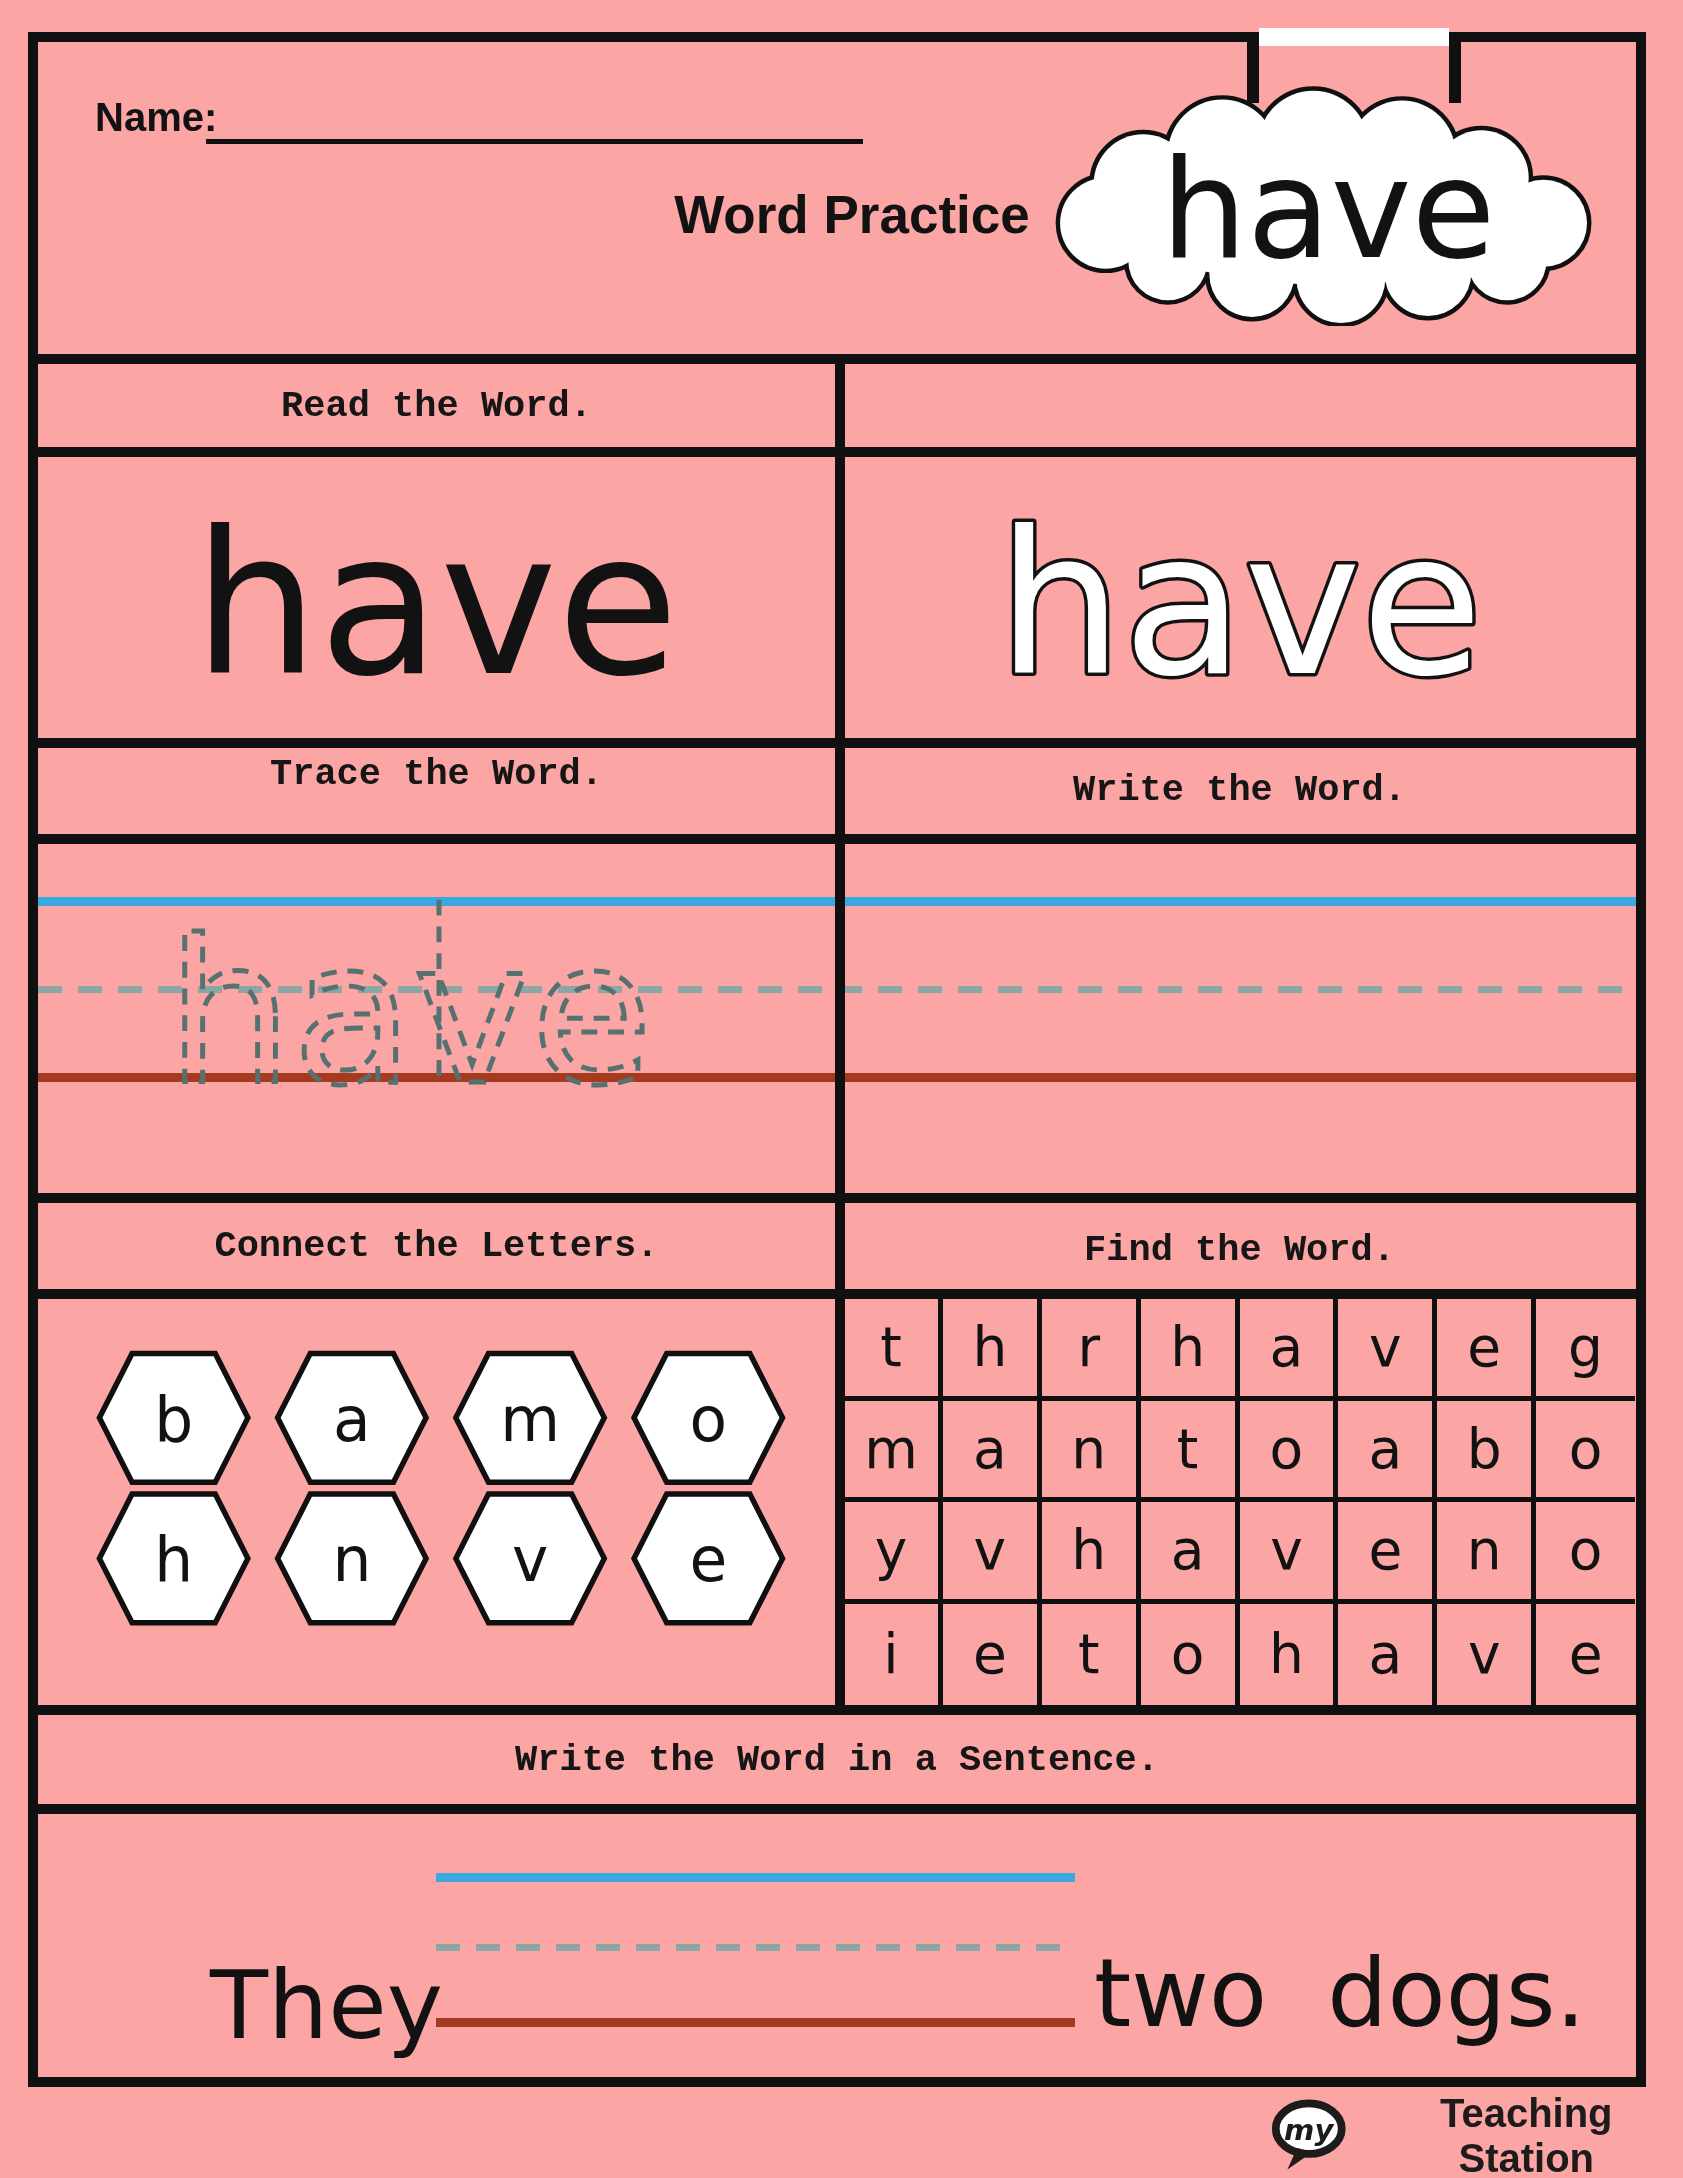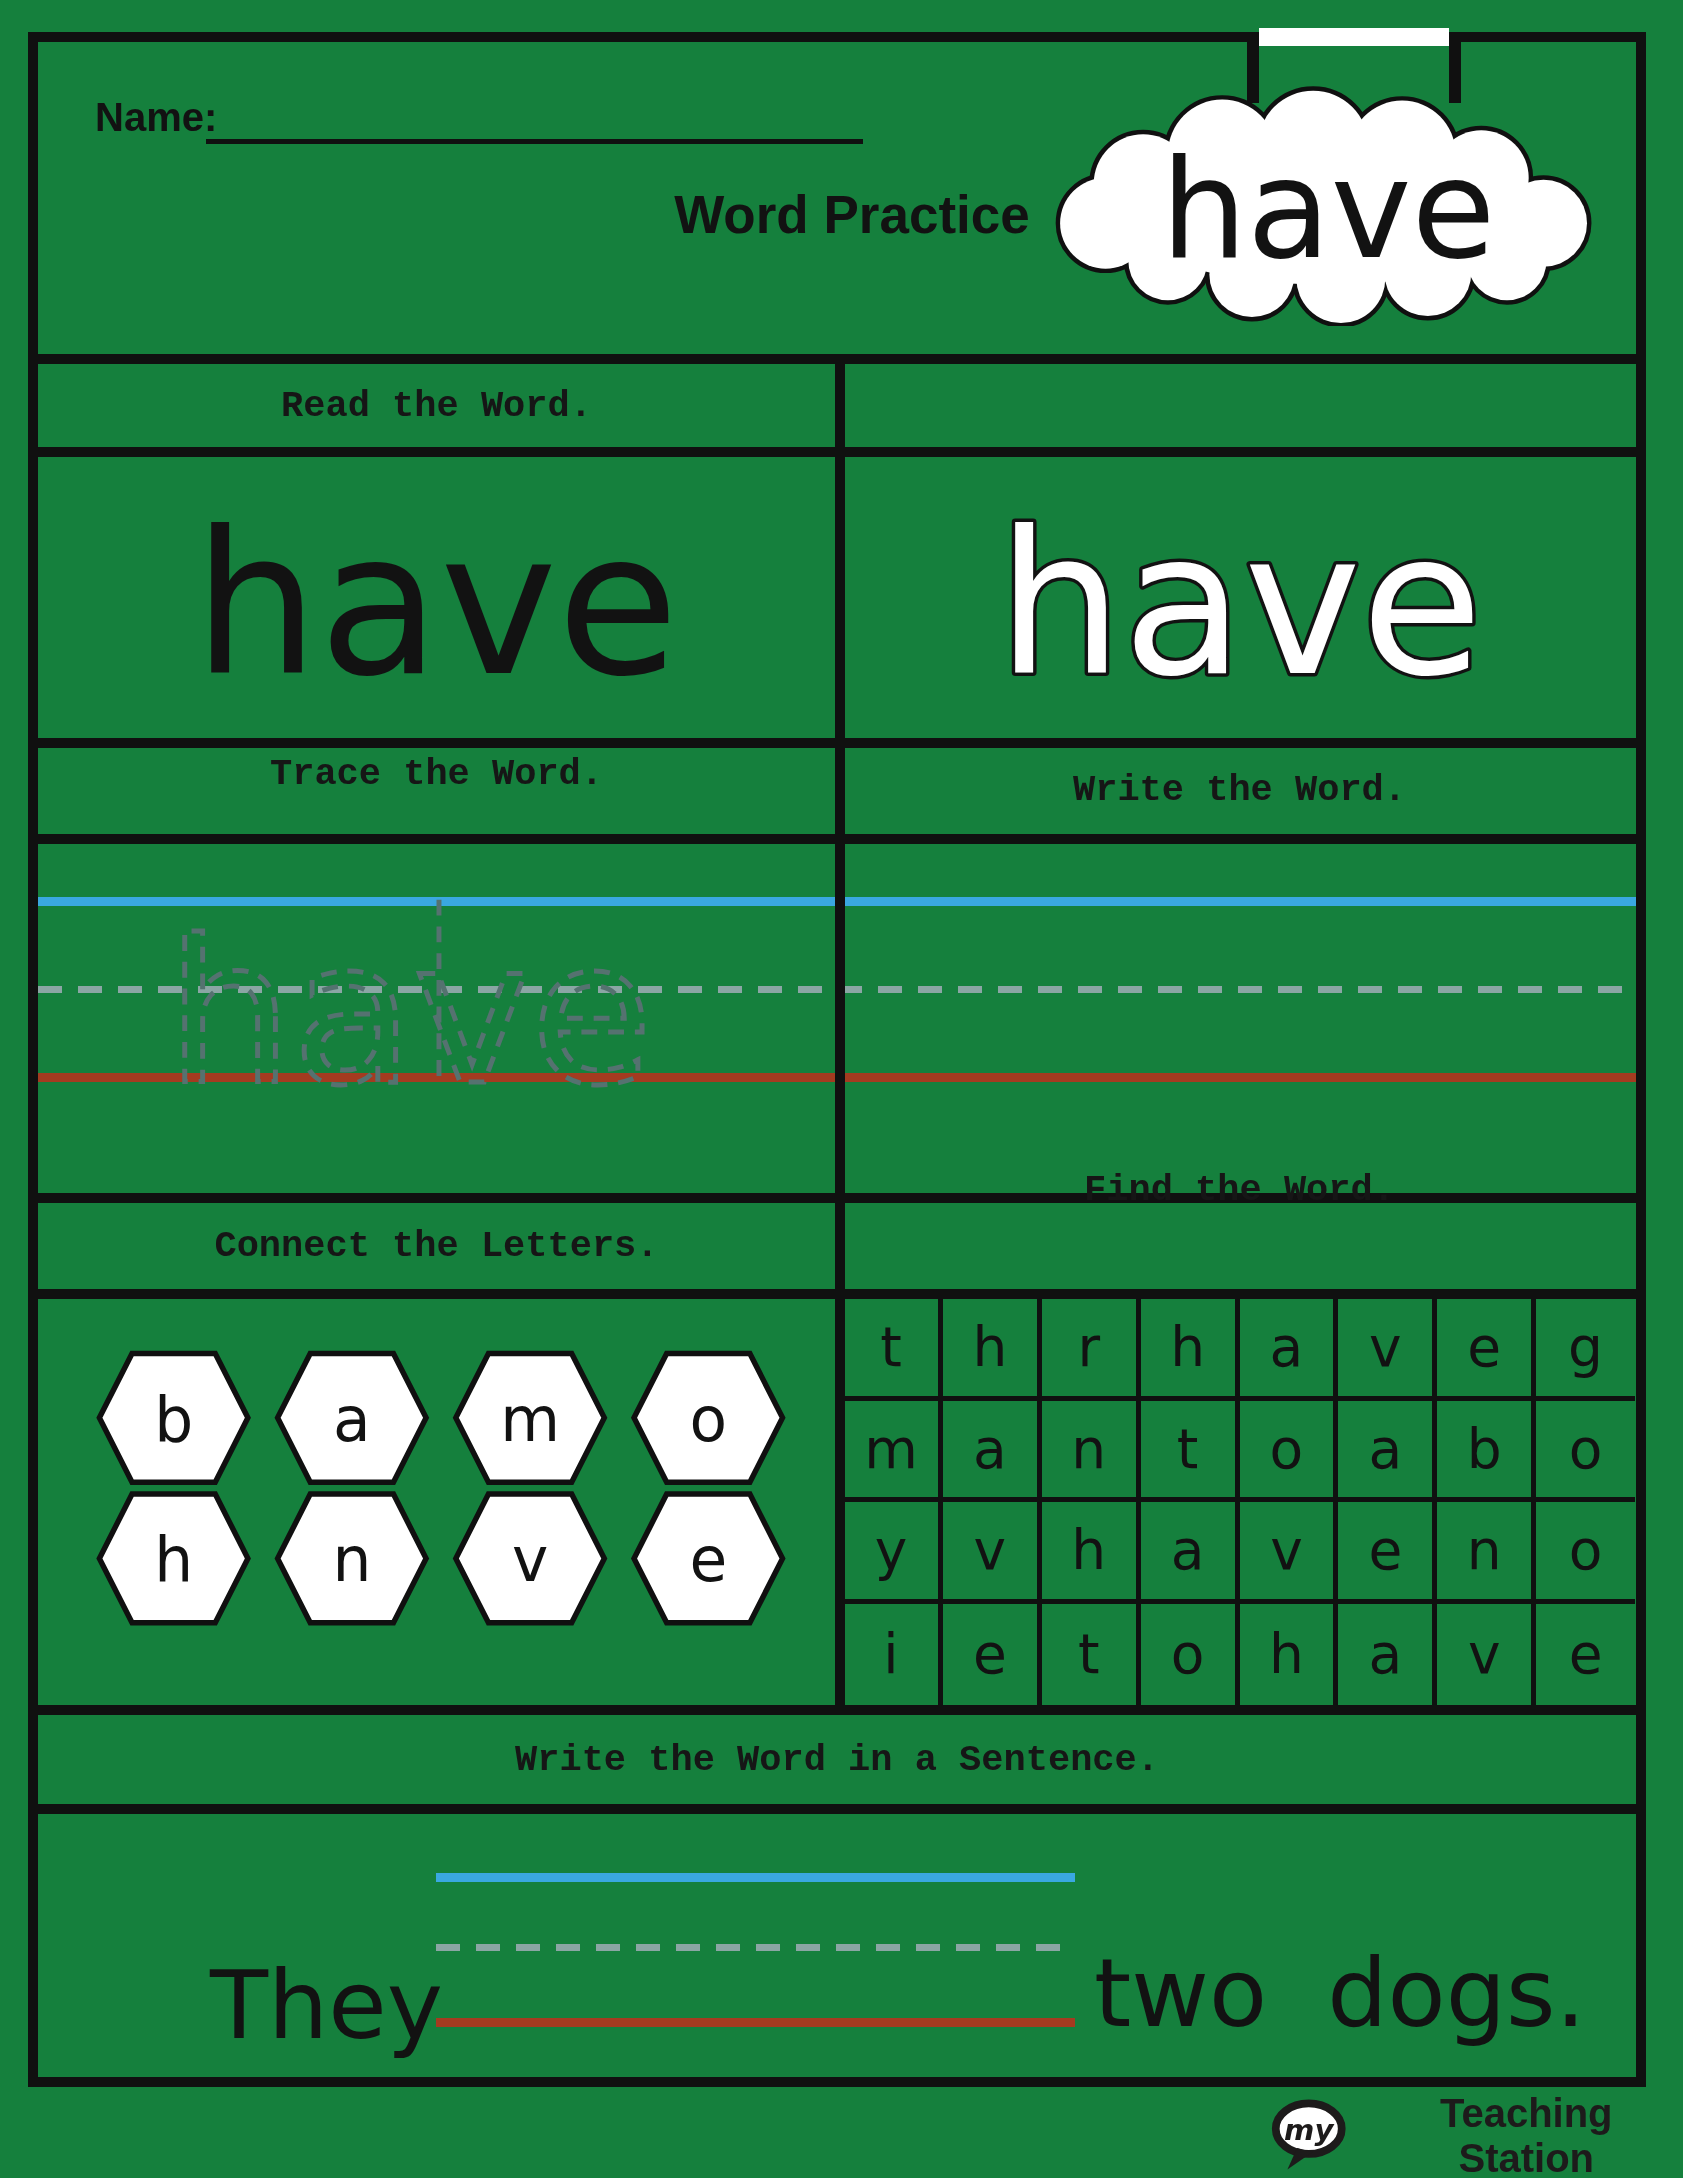--- a/index.html
+++ b/index.html
@@ -1,16 +1,16 @@
 <!DOCTYPE html>
 <html style="--line-top: #3aa8e1; --line-middle: #8ba6a4; --line-bottom: #a43b20; --line-trace: #557270;"><head>
 <meta charset="utf-8">
 <style>
   html,body{margin:0;padding:0;background:#fff;}
-  .page{position:relative;width:1683px;height:2178px;background:#15803d;
+  .page{position:relative;width:1683px;height:2178px;background:#fca5a5;
         font-family:"Liberation Sans",sans-serif;color:#121212;overflow:hidden;}
 
   
   .page-border{position:absolute;left:28px;top:32px;width:1618px;height:2055px;
                border:10px solid #101010;box-sizing:border-box;z-index:1;}
   .notch{position:absolute;left:1259px;top:28px;width:190px;height:18px;background:#ffffff;z-index:3;}
   .stub{position:absolute;top:32px;width:12px;height:71px;background:#101010;z-index:5;}
   .stub.left{left:1247px;} .stub.right{left:1449px;}
 
   .hline{position:absolute;left:38px;width:1598px;height:10px;background:#101010;z-index:2;}
@@ -126,21 +126,21 @@
   <div class="hline" style="top:834px"></div>
   <div class="hline" style="top:1193px"></div>
   <div class="hline" style="top:1289px"></div>
   <div class="hline" style="top:1705px"></div>
   <div class="hline" style="top:1804px"></div>
 
   <div class="cellhead" style="left:38px;top:364px;width:797px;height:83px">Read the Word.</div>
   <div class="cellhead" style="left:38px;top:731px;width:797px;height:86px">Trace the Word.</div>
   <div class="cellhead" style="left:844px;top:747px;width:791px;height:86px">Write the Word.</div>
   <div class="cellhead" style="left:38px;top:1203px;width:797px;height:86px">Connect the Letters.</div>
-  <div class="cellhead" style="left:844px;top:1142px;width:791px;height:96px">Find the Word.</div>
+  <div class="cellhead" style="left:844px;top:1202px;width:791px;height:96px">Find the Word.</div>
   <div class="cellhead" style="left:38px;top:1715px;width:1598px;height:89px">Write the Word in a Sentence.</div>
 
   <svg class="word-svg" style="left:38px;top:457px" width="797" height="280" viewBox="0 0 805 283">
     <text class="word-solid" x="402" y="218" text-anchor="middle">have</text>
   </svg>
   <svg class="word-svg" style="left:844px;top:457px" width="791" height="280" viewBox="0 0 799 283">
     <text class="word-outline" x="400" y="218" text-anchor="middle">have</text>
   </svg>
 
   <div class="rule blue" style="left:38px;top:897px;width:1598px"></div>

